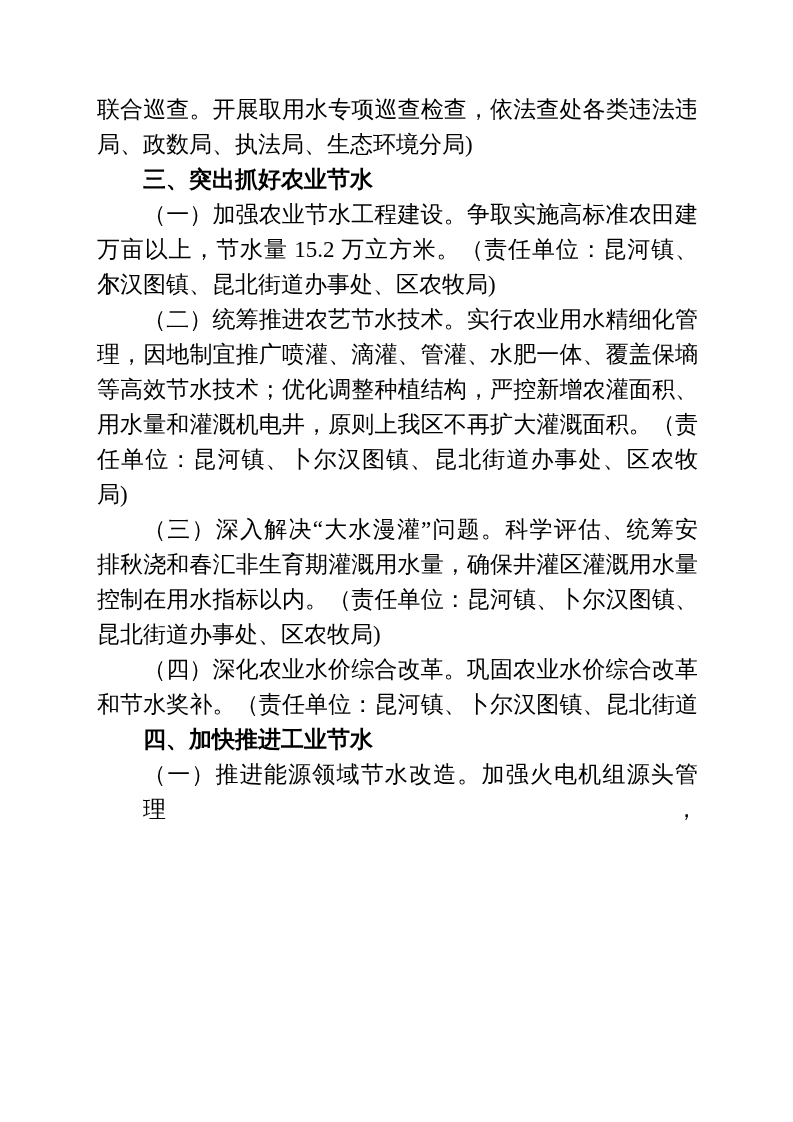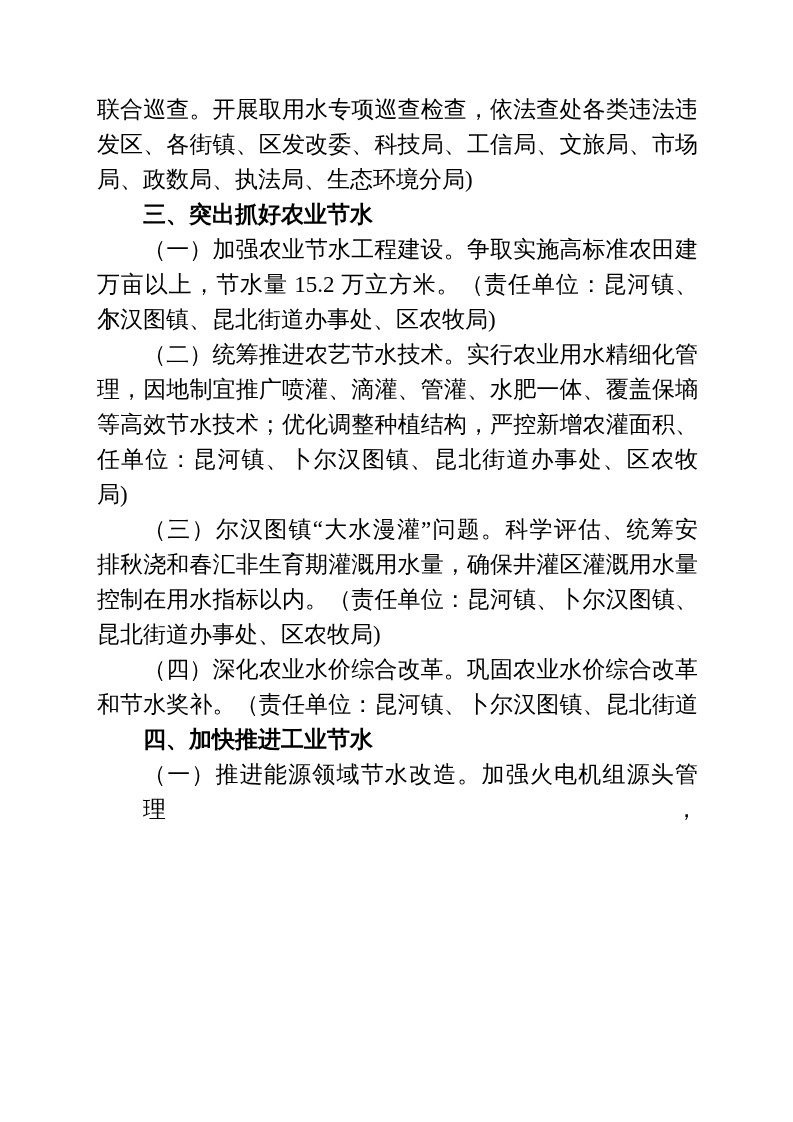--- a/index.html
+++ b/index.html
@@ -41,32 +41,32 @@
   .line.bold {
     font-weight: bold;
   }
 </style>
 </head>
 <body>
 
 <div class="page">
   <div class="content" id="doc-content">
       <div class="line justify">联合巡查。开展取用水专项巡查检查，依法查处各类违法违</div>
-      <div class="line justify">发区、各街镇、区发改委、科技局、工信局、文旅局、市场</div>
       <div class="line">局、政数局、执法局、生态环境分局)</div>
       <div class="line indent bold">三、突出抓好农业节水</div>
       <div class="line indent justify">（一）加强农业节水工程建设。争取实施高标准农田建</div>
       <div class="line justify">万亩以上，节水量 15.2 万立方米。（责任单位：昆河镇、卜</div>
       <div class="line">尔汉图镇、昆北街道办事处、区农牧局)</div>
       <div class="line indent justify">（二）统筹推进农艺节水技术。实行农业用水精细化管</div>
       <div class="line justify">理，因地制宜推广喷灌、滴灌、管灌、水肥一体、覆盖保墒</div>
       <div class="line justify">等高效节水技术；优化调整种植结构，严控新增农灌面积、</div>
+      <div class="line justify">用水量和灌溉机电井，原则上我区不再扩大灌溉面积。（责</div>
       <div class="line justify">任单位：昆河镇、卜尔汉图镇、昆北街道办事处、区农牧</div>
       <div class="line">局)</div>
-      <div class="line indent justify">（三）尔汉图镇“大水漫灌”问题。科学评估、统筹安</div>
+      <div class="line indent justify">（三）深入解决“大水漫灌”问题。科学评估、统筹安</div>
       <div class="line justify">排秋浇和春汇非生育期灌溉用水量，确保井灌区灌溉用水量</div>
       <div class="line justify">控制在用水指标以内。（责任单位：昆河镇、卜尔汉图镇、</div>
       <div class="line">昆北街道办事处、区农牧局)</div>
       <div class="line indent justify">（四）深化农业水价综合改革。巩固农业水价综合改革</div>
       <div class="line justify">和节水奖补。（责任单位：昆河镇、卜尔汉图镇、昆北街道</div>
       <div class="line indent bold">四、加快推进工业节水</div>
       <div class="line indent justify">（一）推进能源领域节水改造。加强火电机组源头管理，</div>
     </div>
 </div>
 

